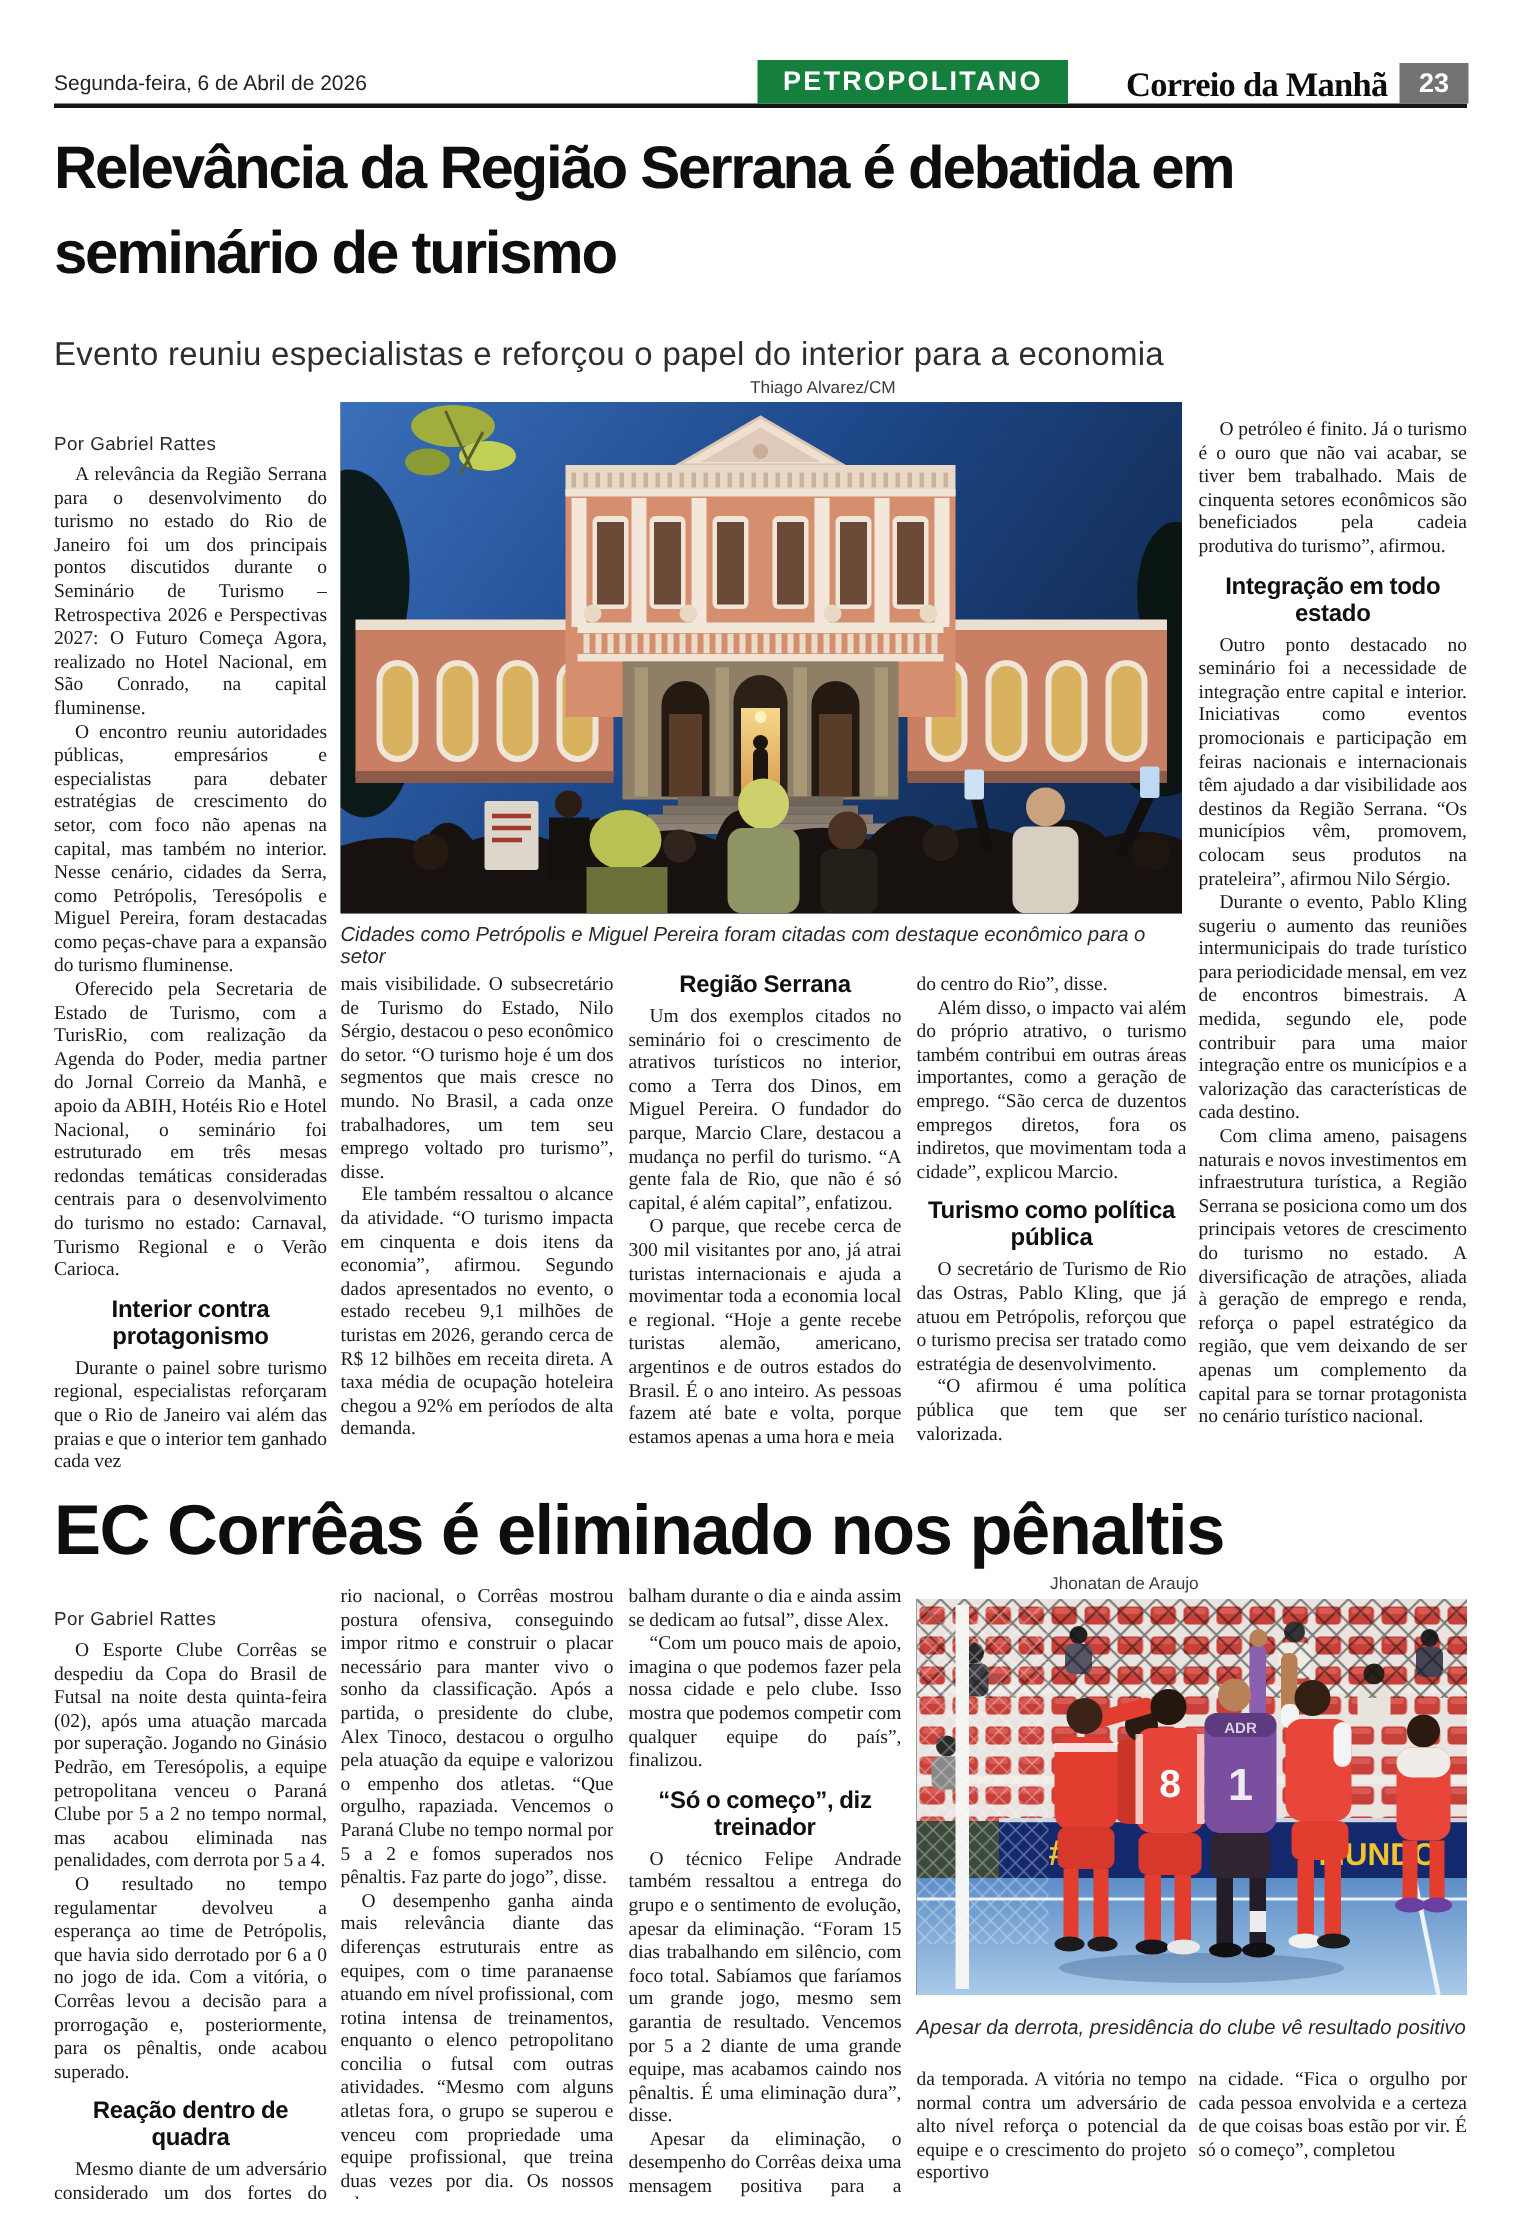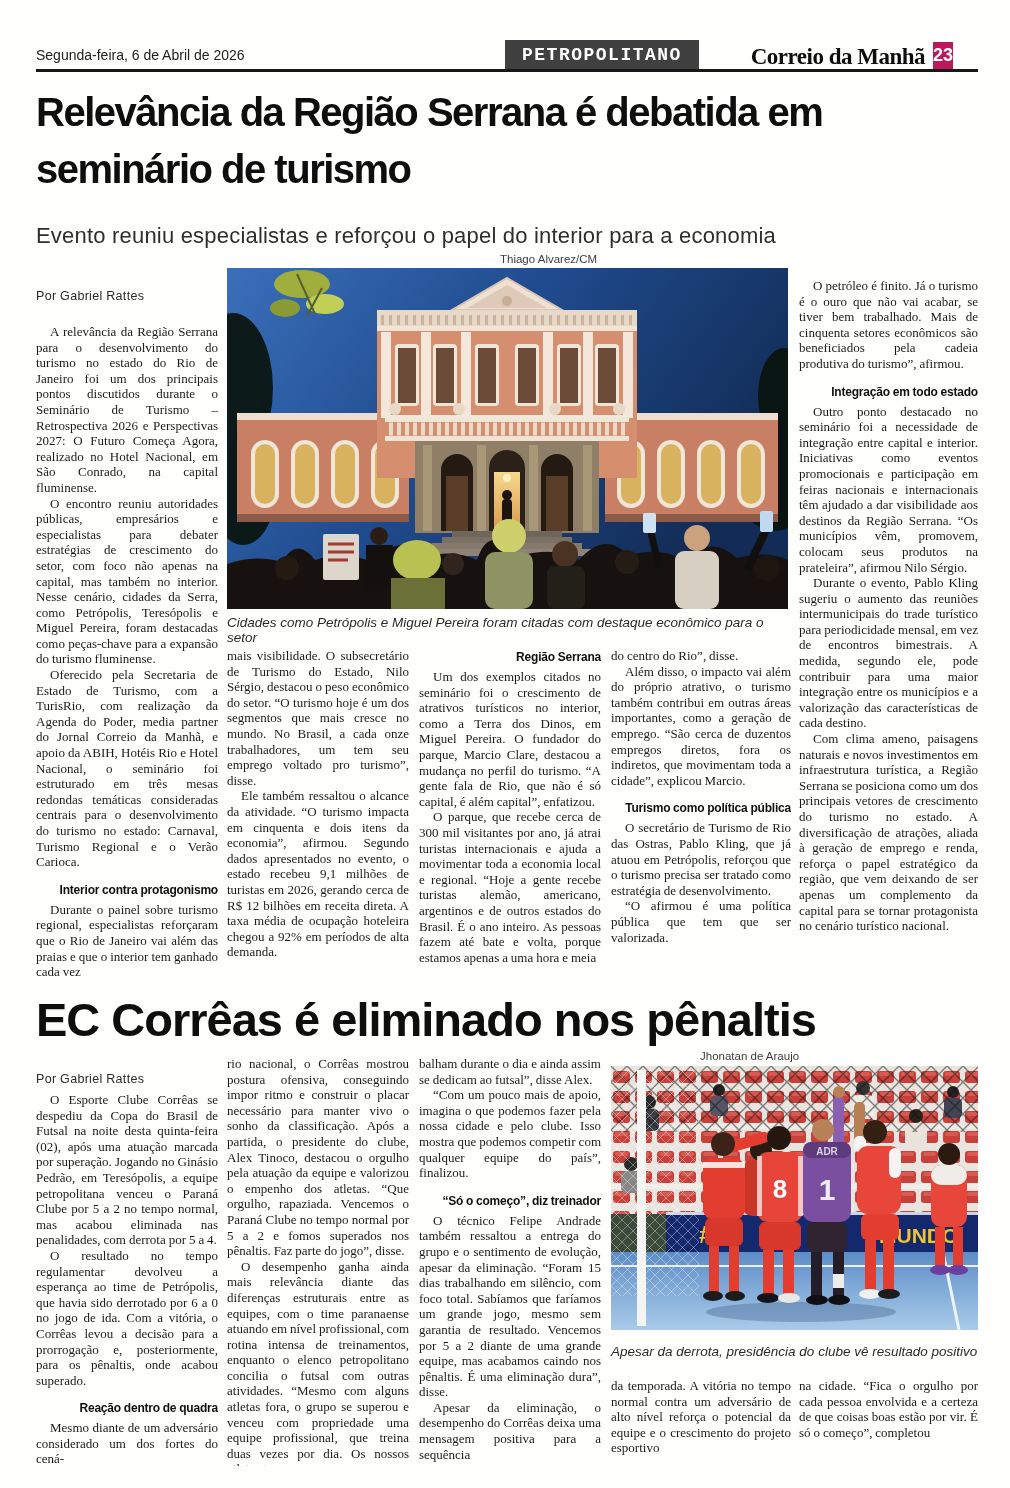--- a/index.html
+++ b/index.html
@@ -2,46 +2,46 @@
 <html lang="pt-BR"><head>
 <meta charset="utf-8">
 <style>
   html,body{margin:0;padding:0;background:#e9e9e9;}
   .page{position:relative;width:1010px;height:1488px;background:#fffffe;margin:0 auto;
         font-family:"Liberation Serif",serif;color:#1a1a1a;overflow:hidden;}
   .abs{position:absolute;}
   
   .date{left:36px;top:47px;font-family:"Liberation Sans",sans-serif;font-size:14px;color:#222;}
   .rule{left:36px;top:69px;width:942px;height:3px;background:#171717;}
-  .section-badge{left:505px;top:40px;height:29px;background:#404040;color:#fff;
-        font-family:Liberation Mono, monospace;font-weight:700;font-size:18px;letter-spacing:1.5px;
+  .section-badge{left:505px;top:40px;height:29px;background:#15803d;color:#fff;
+        font-family:Liberation Sans, sans-serif;font-weight:700;font-size:18px;letter-spacing:1.5px;
         display:flex;align-items:center;padding:0 17px;}
   .masthead{left:745px;top:44px;width:180px;text-align:right;font-family:"Liberation Serif",serif;
         font-weight:700;font-size:23px;letter-spacing:-0.5px;color:#0c0c0c;}
-  .page-num{left:933px;top:42px;width:20px;height:27px;background:#be185d;color:#fff;
+  .page-num{left:933px;top:42px;width:46px;height:27px;background:#737373;color:#fff;
         font-family:"Liberation Sans",sans-serif;font-weight:700;font-size:18px;
         display:flex;align-items:center;justify-content:center;}
   
   .headline1{left:36px;top:84px;width:960px;font-family:"Liberation Sans",sans-serif;
         font-weight:700;font-size:40px;line-height:57px;letter-spacing:-1.5px;color:#0e0e0e;}
   .deck{left:36px;top:223px;width:940px;font-family:"Liberation Sans",sans-serif;
         font-size:22px;color:#2e2e2e;letter-spacing:0.2px;}
   .headline2{left:36px;top:994px;width:960px;font-family:"Liberation Sans",sans-serif;
         font-weight:700;font-size:47px;line-height:52px;letter-spacing:-1px;color:#0e0e0e;}
   .byline{font-family:"Liberation Sans",sans-serif;font-size:12.5px;color:#2a2a2a;letter-spacing:0.3px;}
   .credit{font-family:"Liberation Sans",sans-serif;font-size:11.5px;color:#3c3c3c;text-align:left;}
   .caption{font-family:"Liberation Sans",sans-serif;font-style:italic;font-weight:500;
         font-size:13.5px;color:#2a2a2a;}
   
   .col{font-size:13px;line-height:15.6px;text-align:justify;overflow:hidden;
        hyphens:auto;-webkit-hyphens:auto;word-spacing:-0.3px;}
   .col p{margin:0;text-indent:14px;}
   .col p.cont{text-indent:0;}
-  .col h3{font-family:"Liberation Sans",sans-serif;font-weight:700;font-size:12px;
-        line-height:18px;letter-spacing:-0.2px;margin:11px 0 3px;text-align:right;color:#101010;}
+  .col h3{font-family:"Liberation Sans",sans-serif;font-weight:700;font-size:16px;
+        line-height:18px;letter-spacing:-0.2px;margin:11px 0 3px;text-align:center;color:#101010;}
   .col > :first-child{margin-top:0;}
   .photo{overflow:hidden;background:#0f2240;}
   .photo svg{display:block;}
 </style>
 </head>
 <body>
 
 <div class="page">
 
   <div class="abs date">Segunda-feira, 6 de Abril de 2026</div>
@@ -194,21 +194,21 @@
           <circle cx="540" cy="300" r="13" fill="#1d1510"></circle>
         <line x1="520" y1="302" x2="540" y2="260" stroke="#12100e" stroke-width="8"></line>
         <rect x="533" y="243" width="13" height="21" rx="2" fill="#bfd9f2"></rect>
         <line x1="432" y1="300" x2="424" y2="264" stroke="#12100e" stroke-width="7"></line>
         <rect x="416" y="245" width="13" height="20" rx="2" fill="#cfe2f4"></rect>
       </g>
     </svg>
   </div>
   <div class="abs caption" style="left:227px;top:615px;width:561px;">Cidades como Petrópolis e Miguel Pereira foram citadas com destaque econômico para o setor</div>
 
-  <div class="abs col" style="left:36px;top:308px;width:182px;height:684px;margin-top:16px;">
+  <div class="abs col" style="left:36px;top:308px;width:182px;height:684px;">
       <p>A relevância da Região Serrana para o desenvolvimento do turismo no estado do Rio de Janeiro foi um dos principais pontos discutidos durante o Seminário de Turismo – Retrospectiva 2026 e Perspectivas 2027: O Futuro Começa Agora, realizado no Hotel Nacional, em São Conrado, na capital fluminense.</p>
       <p>O encontro reuniu autoridades públicas, empresários e especialistas para debater estratégias de crescimento do setor, com foco não apenas na capital, mas também no interior. Nesse cenário, cidades da Serra, como Petrópolis, Teresópolis e Miguel Pereira, foram destacadas como peças-chave para a expansão do turismo fluminense.</p>
       <p>Oferecido pela Secretaria de Estado de Turismo, com a TurisRio, com realização da Agenda do Poder, media partner do Jornal Correio da Manhã, e apoio da ABIH, Hotéis Rio e Hotel Nacional, o seminário foi estruturado em três mesas redondas temáticas consideradas centrais para o desenvolvimento do turismo no estado: Carnaval, Turismo Regional e o Verão Carioca.</p>
       <h3>Interior contra protagonismo</h3>
       <p>Durante o painel sobre turismo regional, especialistas reforçaram que o Rio de Janeiro vai além das praias e que o interior tem ganhado cada vez</p>
     </div>
   <div class="abs col" style="left:227px;top:648px;width:182px;height:380px;">
       <p class="cont">mais visibilidade. O subsecretário de Turismo do Estado, Nilo Sérgio, destacou o peso econômico do setor. “O turismo hoje é um dos segmentos que mais cresce no mundo. No Brasil, a cada onze trabalhadores, um tem seu emprego voltado pro turismo”, disse.</p>
       <p>Ele também ressaltou o alcance da atividade. “O turismo impacta em cinquenta e dois itens da economia”, afirmou. Segundo dados apresentados no evento, o estado recebeu 9,1 milhões de turistas em 2026, gerando cerca de R$ 12 bilhões em receita direta. A taxa média de ocupação hoteleira chegou a 92% em períodos de alta demanda.</p>
     </div>

